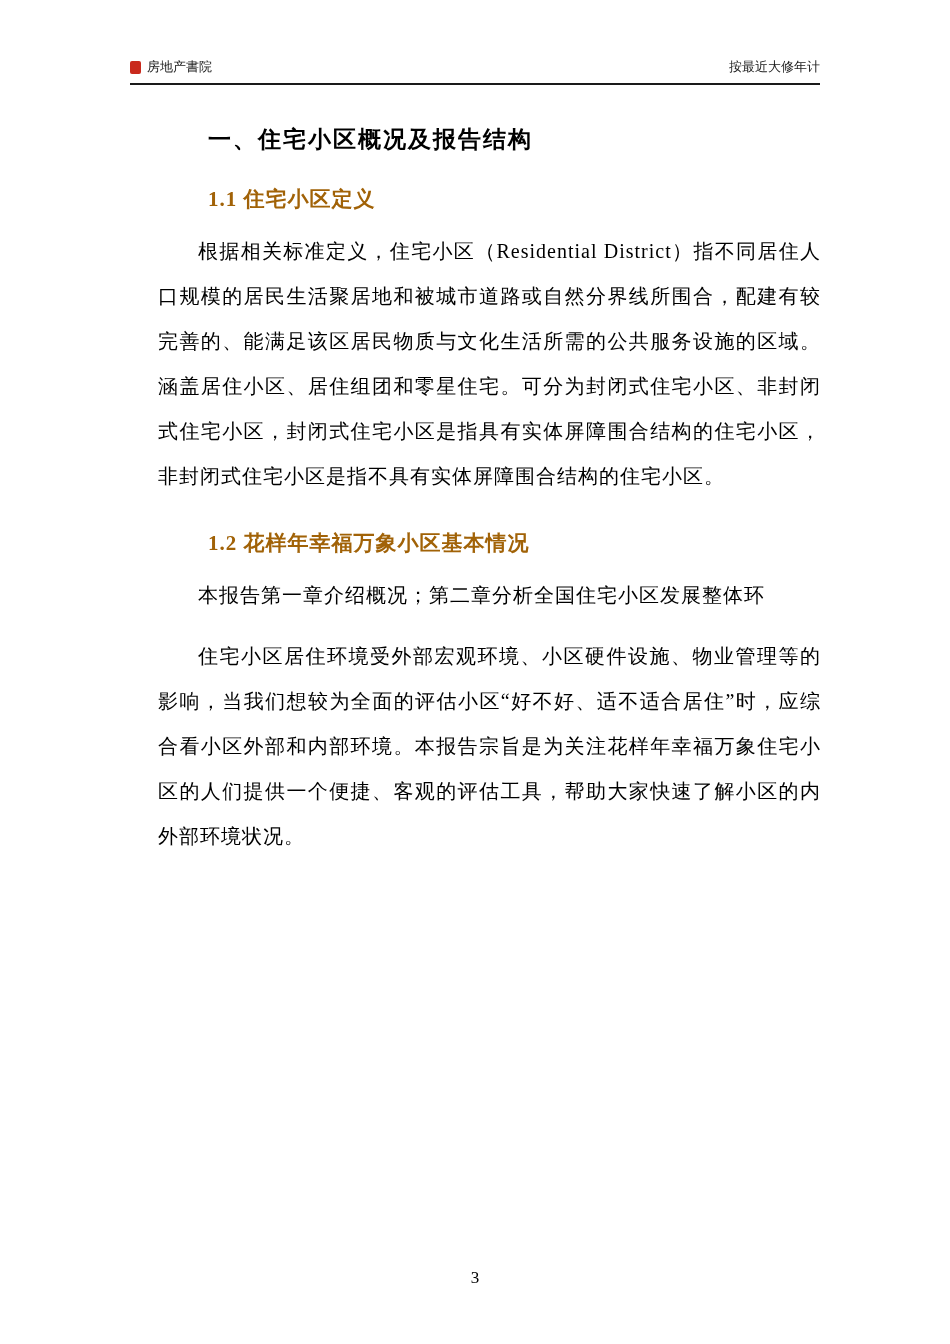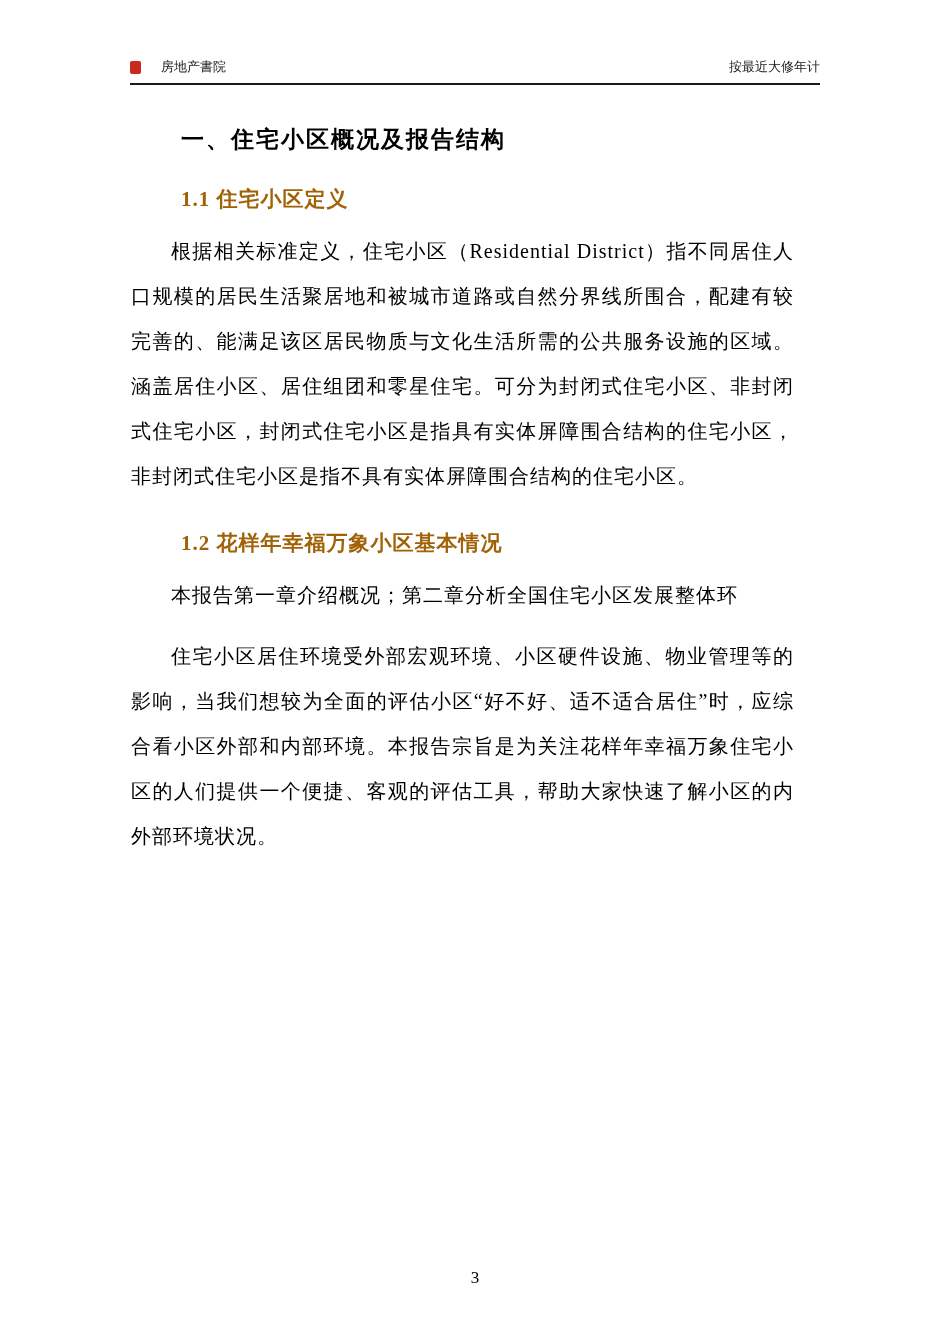--- a/index.html
+++ b/index.html
@@ -28,33 +28,33 @@
     align-items: flex-end;
     padding-bottom: 7px;
     border-bottom: 2px solid #1a1a1a;
     font-family: "Liberation Sans", "DejaVu Sans", sans-serif;
     font-size: 13px;
     color: #1a1a1a;
   }
   .header-left {
     display: flex;
     align-items: center;
-    gap: 20px;
+    gap: 6px;
   }
   .logo-mark {
     display: inline-block;
     width: 11px;
     height: 13px;
     background: #c92a1d;
     border-radius: 2px;
   }
   .content {
     position: absolute;
     top: 88px;
-    left: 131px;
+    left: 158px;
     width: 663px;
   }
   h1.doc-title {
     font-size: 23px;
     font-weight: bold;
     letter-spacing: 2px;
     margin: 36px 0 0 50px;
     color: #000;
   }
   h2.sec-heading {

